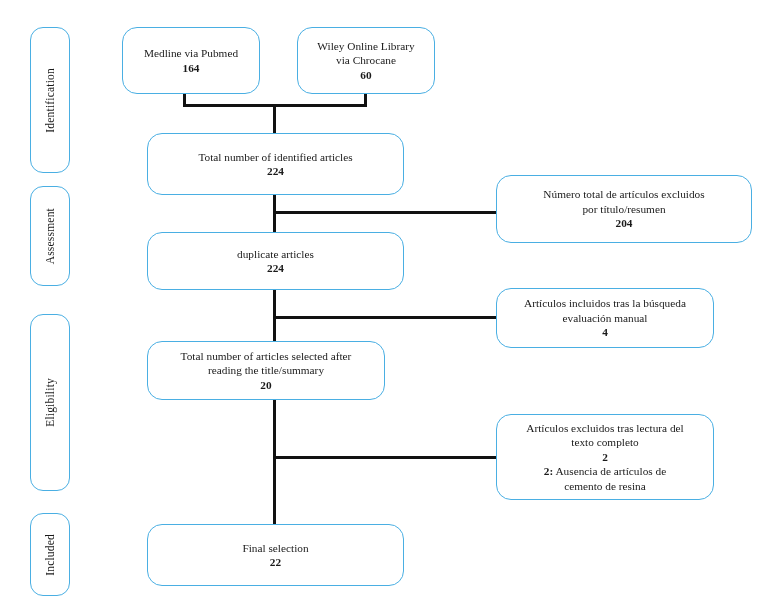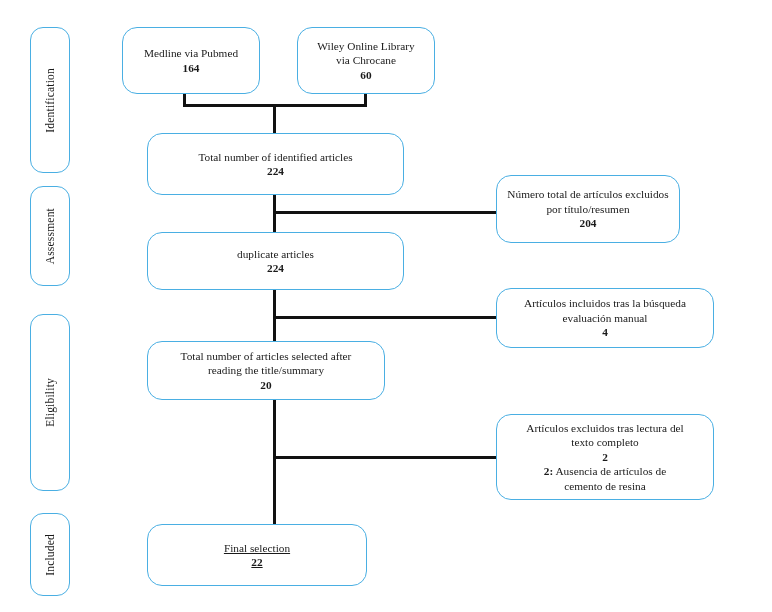--- a/index.html
+++ b/index.html
@@ -135,26 +135,26 @@
     <span class="ln">duplicate articles</span>
     <span class="ln num">224</span>
   </div>
 
   <div class="box" style="left:147px; top:341px; width:238px; height:59px;">
     <span class="ln">Total number of articles selected after</span>
     <span class="ln">reading the title/summary</span>
     <span class="ln num">20</span>
   </div>
 
-  <div class="box" style="left:147px; top:524px; width:220px; height:62px;text-decoration:underline;">
+  <div class="box" style="left:147px; top:524px; width:257px; height:62px;">
     <span class="ln">Final selection</span>
     <span class="ln num">22</span>
   </div>
 
-  <div class="box" style="left:496px; top:175px; width:184px; height:68px;">
+  <div class="box" style="left:496px; top:175px; width:256px; height:68px;">
     <span class="ln">Número total de artículos excluidos</span>
     <span class="ln">por título/resumen</span>
     <span class="ln num">204</span>
   </div>
 
   <div class="box" style="left:496px; top:288px; width:218px; height:60px;">
     <span class="ln">Artículos incluidos tras la búsqueda</span>
     <span class="ln">evaluación manual</span>
     <span class="ln num">4</span>
   </div>

